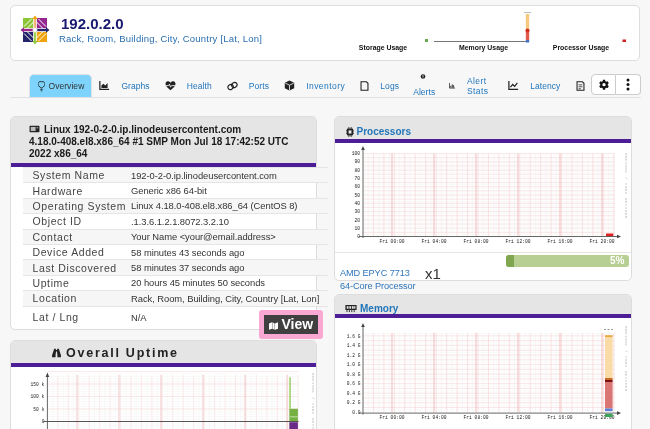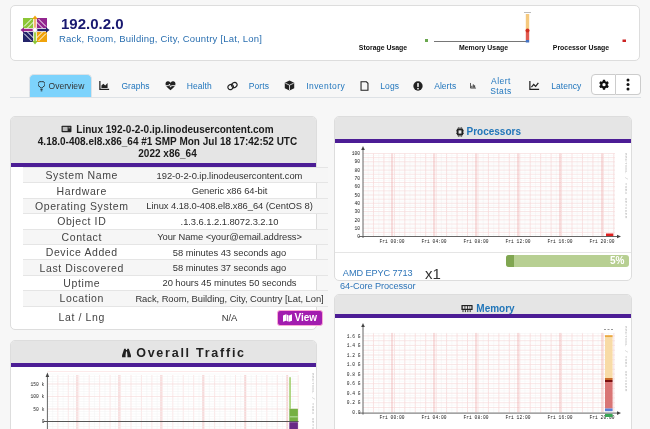--- a/index.html
+++ b/index.html
@@ -1,19 +1,19 @@
 <!DOCTYPE html>
 <html><head>
 <meta charset="utf-8">
 <style>
 * { margin:0; padding:0; box-sizing:border-box; }
 html,body { width:650px; height:429px; overflow:hidden; background:#f7f7f7;
   font-family:"Liberation Sans", sans-serif; }
 .abs { position:absolute; }
-#page { position:relative; width:546px; height:429px;text-align:center; }
+#page { position:relative; width:546px; height:429px; }
 .card { position:absolute; background:#fff; border:1px solid #ddd; border-radius:5px; }
 .phead { position:absolute; left:0; right:0; top:0; background:#e5e5e5;
   border-bottom:4px solid #4c1d95; border-radius:4px 4px 0 0; }
 .ptitle { font-weight:bold; color:#2276b9; }
 </style>
 </head>
 <body>
 <div id="page">
 
 <div class="card" style="left:10px; top:5px; width:630px; height:56px;"></div>
@@ -102,21 +102,21 @@
           <path d="M1.6 4 L7 6.6 L12.4 4 M7 6.6 L7 13" stroke="#fff" stroke-width="1" fill="none"></path>
         </svg>
         <span style="letter-spacing:0.45px;">Inventory</span>
       </div>
   <div class="tab">
         <svg width="9" height="10" viewBox="0 0 11 13">
           <path d="M1 1 L8 1 L10 3 L10 12 L1 12 Z" fill="none" stroke="#222" stroke-width="1.4"></path>
         </svg>
         <span>Logs</span>
       </div>
-  <div class="tab" style="padding:0 6.6px;">
+  <div class="tab" style="padding:0 6.6px;flex-direction:column;">
         <svg width="10" height="10" viewBox="0 0 12 12">
           <circle cx="6" cy="6" r="5.6" fill="#222"></circle>
           <rect x="5.1" y="2.5" width="1.8" height="4.6" fill="#fff"></rect>
           <rect x="5.1" y="8.3" width="1.8" height="1.8" fill="#fff"></rect>
         </svg>
         <span>Alerts</span>
       </div>
   <div class="tab">
         <svg width="11" height="10" viewBox="0 0 14 13">
           <path d="M1 0 L1 11 L13 11" stroke="#222" stroke-width="1.6" fill="none"></path>
@@ -203,21 +203,21 @@
             <td class="lb">Uptime</td>
             <td class="vl">20 hours 45 minutes 50 seconds</td>
           </tr>
       <tr class="odd">
             <td class="lb">Location</td>
             <td class="vl">Rack, Room, Building, City, Country [Lat, Lon]</td>
           </tr>
       <tr style="height:22px;">
             <td class="lb">Lat / Lng</td>
             <td class="vl">N/A
-        <span style="position:absolute; right:5px; margin-top:-2px; background:#a21caf; border:1px solid #f9a8d4; border-radius:3px; color:#fff; font-size:10px; font-weight:bold; padding:1.5px 5px;"><svg width="9" height="8" viewBox="0 0 12 10" style="vertical-align:-1px;">
+        <span style="position:absolute; right:5px; margin-top:-2px; background:#404040; border:5px solid #f9a8d4; border-radius:3px; color:#fff; font-size:14px; font-weight:bold; padding:1.5px 5px;"><svg width="9" height="8" viewBox="0 0 12 10" style="vertical-align:-1px;">
                   <path fill="#fff" d="M0 1.5 L4 0 L4 8.5 L0 10 Z M4.5 0 L7.5 1.5 L7.5 10 L4.5 8.5 Z M8 1.5 L12 0 L12 8.5 L8 10 Z"></path>
                 </svg> View</span>
       </td>
           </tr>
     </tbody>
   </table>
 </div>
 <style>
 .lb, .vl { border-top:1px solid #e5e5e5; padding:0; height:15.4px; vertical-align:middle; }
 .lb { padding-left:9.5px; letter-spacing:0.6px; font-size:10.5px; width:108px; color:#444; }
@@ -537,21 +537,21 @@
           <polygon points="282,93.3 282,96.89999999999999 286,95.1" fill="#444"></polygon>
           <text font-size="4.4" font-family="Liberation Mono, monospace" fill="#c6c6c6" letter-spacing="0.35" transform="translate(289.5,8) rotate(90)">RRDTOOL / TOBI OETIKER</text>
         </g>
   </svg>
 </div>
 
 <div class="card" style="left:10px; top:340px; width:307px; height:94px;">
   <div class="phead" style="height:26px; padding:4.5px 0 0 40px; color:#222; font-weight:bold; font-size:12.5px; letter-spacing:1.75px;">
     <svg width="11" height="10" viewBox="0 0 14 13" style="vertical-align:-1px; margin-right:4px;">
           <path fill="#222" d="M4 1 L6 1 L6.3 2.6 L7.7 2.6 L8 1 L10 1 L12.8 9.5 L12.8 12 L8.2 12 L8.2 9 L7.6 4.6 L6.4 4.6 L5.8 9 L5.8 12 L1.2 12 L1.2 9.5 Z"></path>
-        </svg><span>Overall Traffic</span>
+        </svg><span>Overall Uptime</span>
   </div>
   <svg class="abs" style="left:0; top:26px;" width="305" height="67" viewBox="0 0 305 67">
     <g id="tg">
           <line x1="41.625" y1="8" x2="41.625" y2="67" stroke="#f1f1f1" stroke-width="0.45"></line>
           <line x1="52.075" y1="8" x2="52.075" y2="67" stroke="#f1f1f1" stroke-width="0.45"></line>
           <line x1="62.525000000000006" y1="8" x2="62.525000000000006" y2="67" stroke="#f1f1f1" stroke-width="0.45"></line>
           <line x1="72.97500000000001" y1="8" x2="72.97500000000001" y2="67" stroke="#f1f1f1" stroke-width="0.45"></line>
           <line x1="83.42500000000001" y1="8" x2="83.42500000000001" y2="67" stroke="#f1f1f1" stroke-width="0.45"></line>
           <line x1="93.87500000000001" y1="8" x2="93.87500000000001" y2="67" stroke="#f1f1f1" stroke-width="0.45"></line>
           <line x1="104.32500000000002" y1="8" x2="104.32500000000002" y2="67" stroke="#f1f1f1" stroke-width="0.45"></line>

